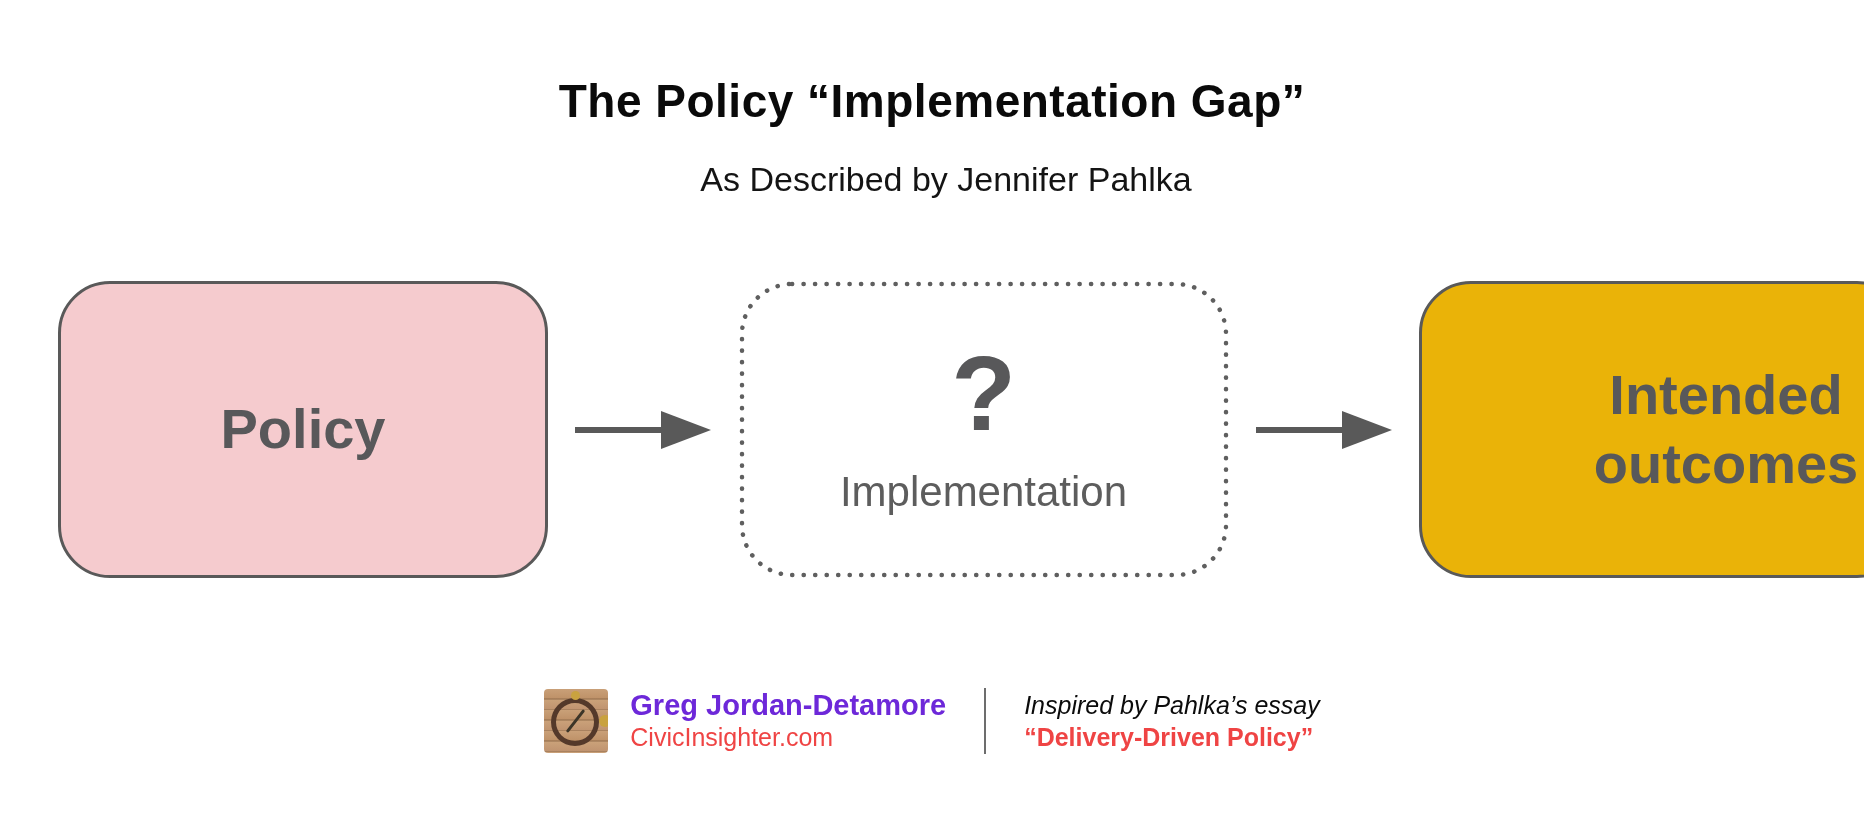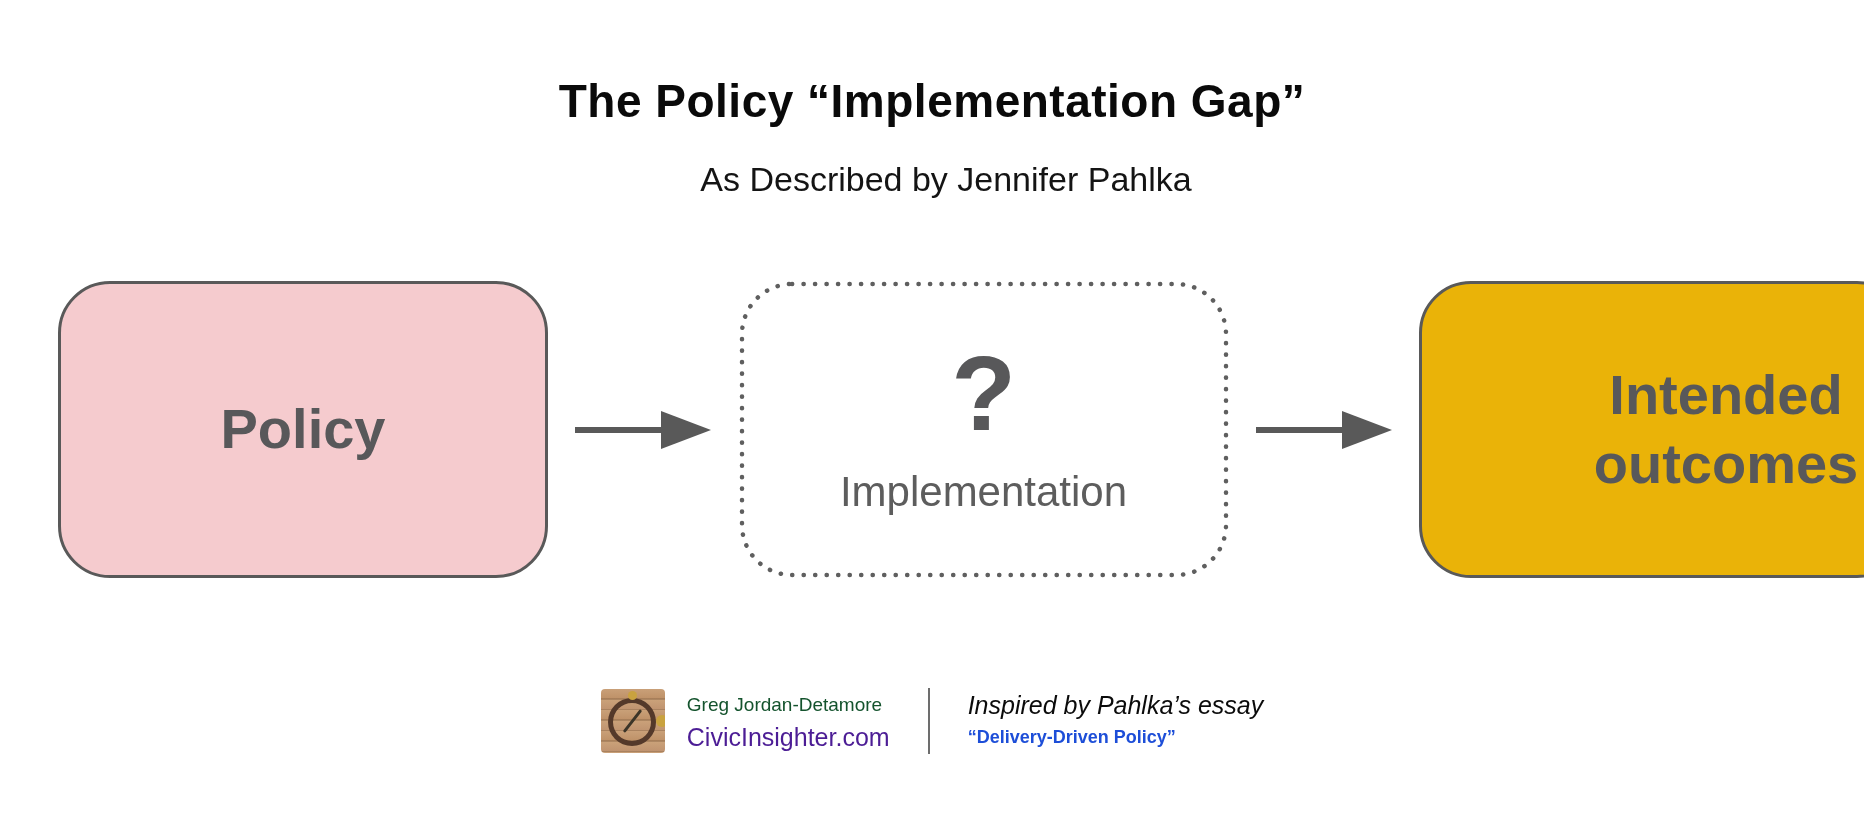--- a/index.html
+++ b/index.html
@@ -134,48 +134,48 @@
     background: #c9a23f;
   }
   .side-brass {
     position: absolute; right: -3px; top: 26px;
     width: 12px; height: 12px;
     border-radius: 50%;
     background: #c9a23f;
   }
   .author-col { margin-left: 22px; }
   .author-name {
-    font-size: 19px;
-    font-weight: 400;
-    color: #14532d;
+    font-size: 29px;
+    font-weight: 700;
+    color: #6d28d9;
     line-height: 32px;
   }
   .author-site {
     font-size: 25px;
     font-weight: 400;
-    color: #4c1d95;
+    color: #ef4444;
     line-height: 32px;
   }
   .footer-divider {
     width: 2px; height: 66px;
     background: #6d6d6d;
     margin: 0 38px;
     flex: 0 0 auto;
   }
   .credit-line1 {
     font-size: 25px;
     font-weight: 400;
     color: #0b0b0b;
     line-height: 32px;
     font-style: italic;
   }
   .credit-line2 {
-    font-size: 18px;
-    font-weight: 700;
-    color: #1d4ed8;
+    font-size: 25px;
+    font-weight: 700;
+    color: #ef4444;
     line-height: 32px;
   }
 </style>
 </head>
 <body>
 
 <div id="canvas">
 
   <div class="title">The Policy “Implementation Gap”</div>
   <div class="subtitle">As Described by Jennifer Pahlka</div>

